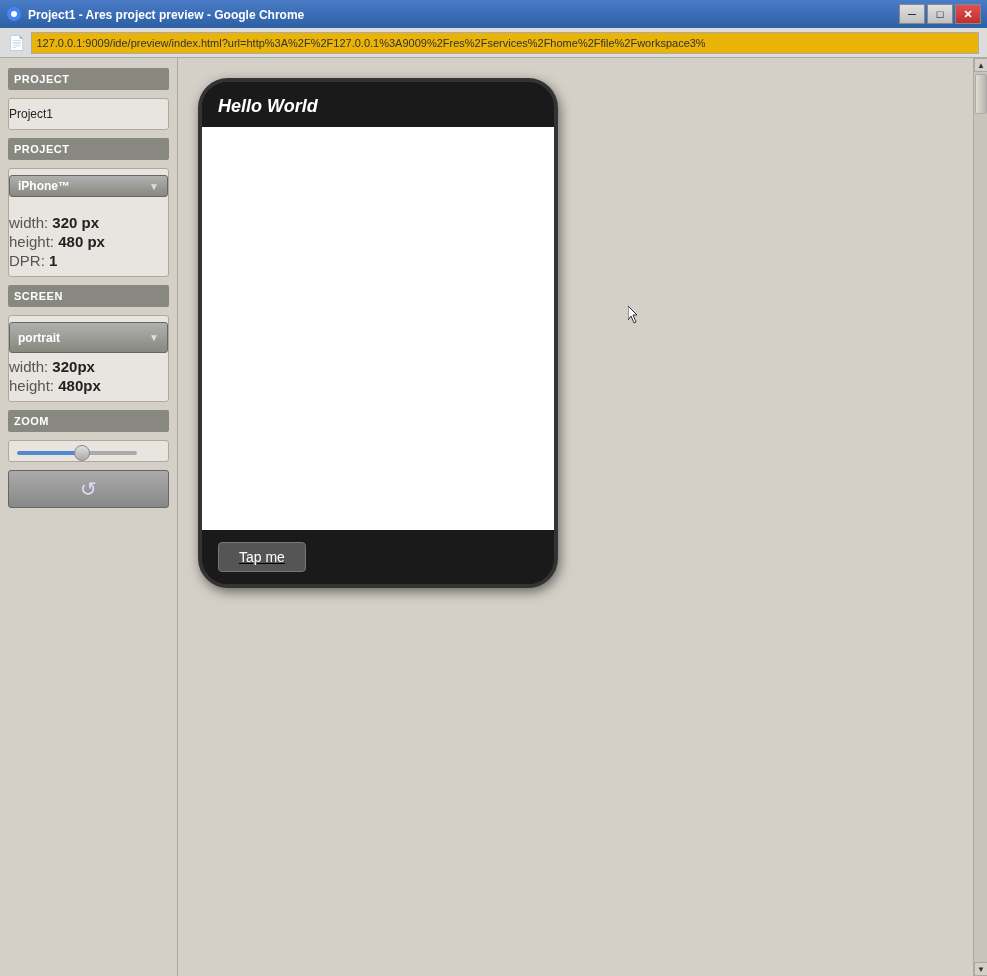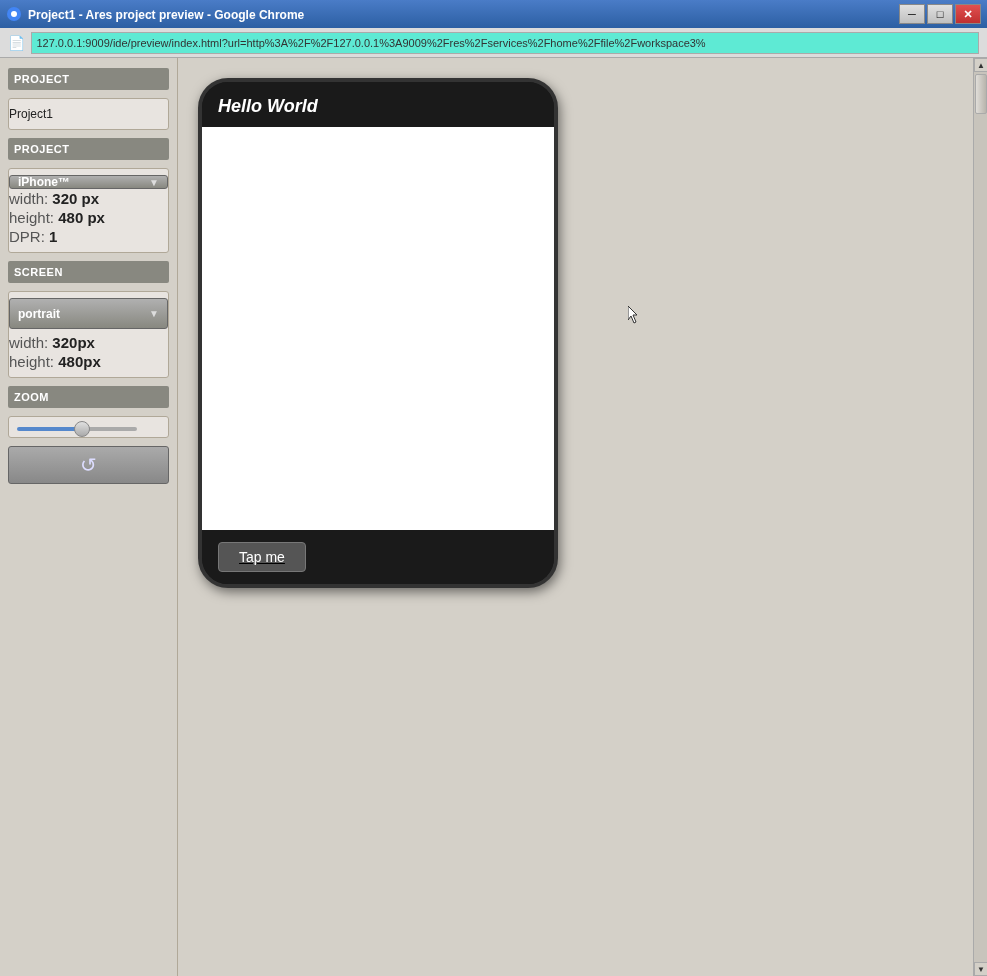--- a/index.html
+++ b/index.html
@@ -62,21 +62,21 @@
       border-bottom: 1px solid #aaa;
     }
     .address-icon {
       color: #666;
       font-size: 14px;
     }
     .address-input {
       flex: 1;
       height: 22px;
       border: 1px solid #aaa;
-      background: #5eead4;
+      background: #eab308;
       font-size: 11px;
       padding: 0 4px;
       color: #333;
       outline: none;
     }
 
     
     .main-content {
       display: flex;
       height: calc(976px - 28px - 30px);
@@ -114,33 +114,33 @@
 
     .project-name {
       font-size: 12px;
       color: #222;
       padding: 2px 0;
     }
 
     
     .device-dropdown {
       width: 100%;
-      height: 14px;
+      height: 22px;
       background: linear-gradient(to bottom, #b0b0b0, #888880);
       border: 1px solid #666;
       border-radius: 3px;
       color: white;
       font-size: 12px;
       font-weight: bold;
       padding: 0 8px;
       cursor: pointer;
       display: flex;
       align-items: center;
       justify-content: space-between;
-      margin-bottom: 0;
+      margin-bottom: 16px;
       gap: 40px;
     }
     .dropdown-arrow {
       color: #ddd;
       font-size: 10px;
     }
 
     .info-row {
       font-size: 15px;
       color: #333;

